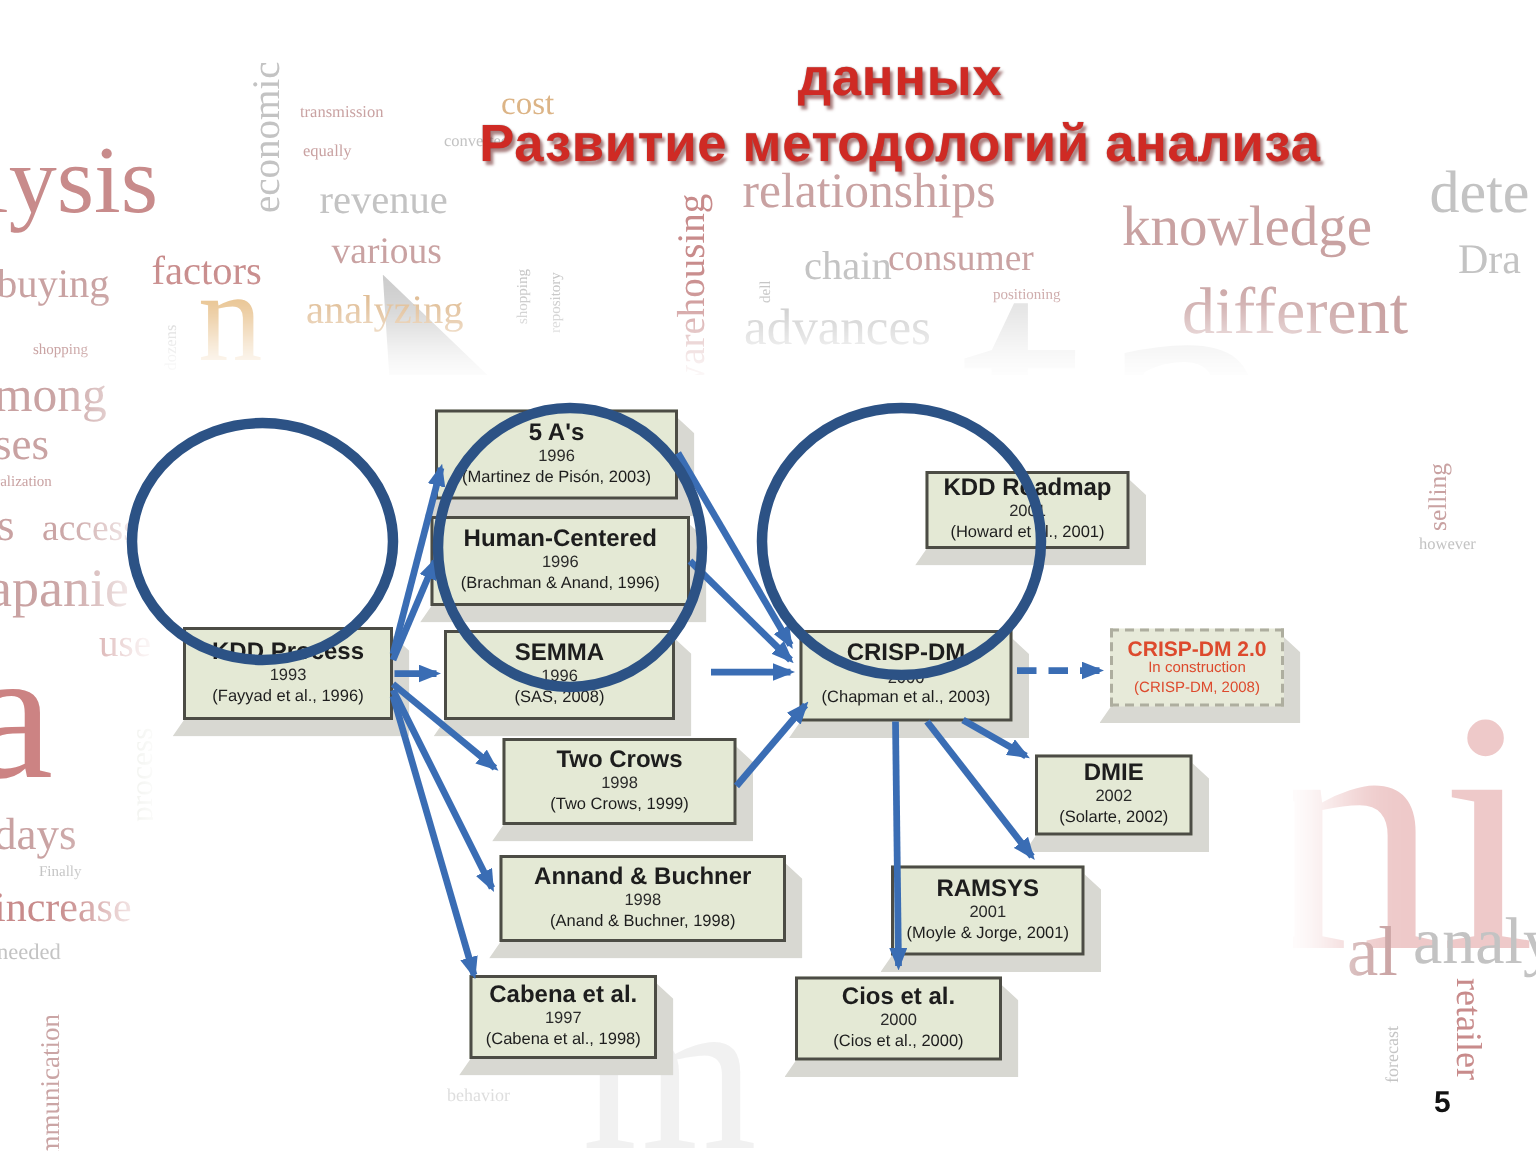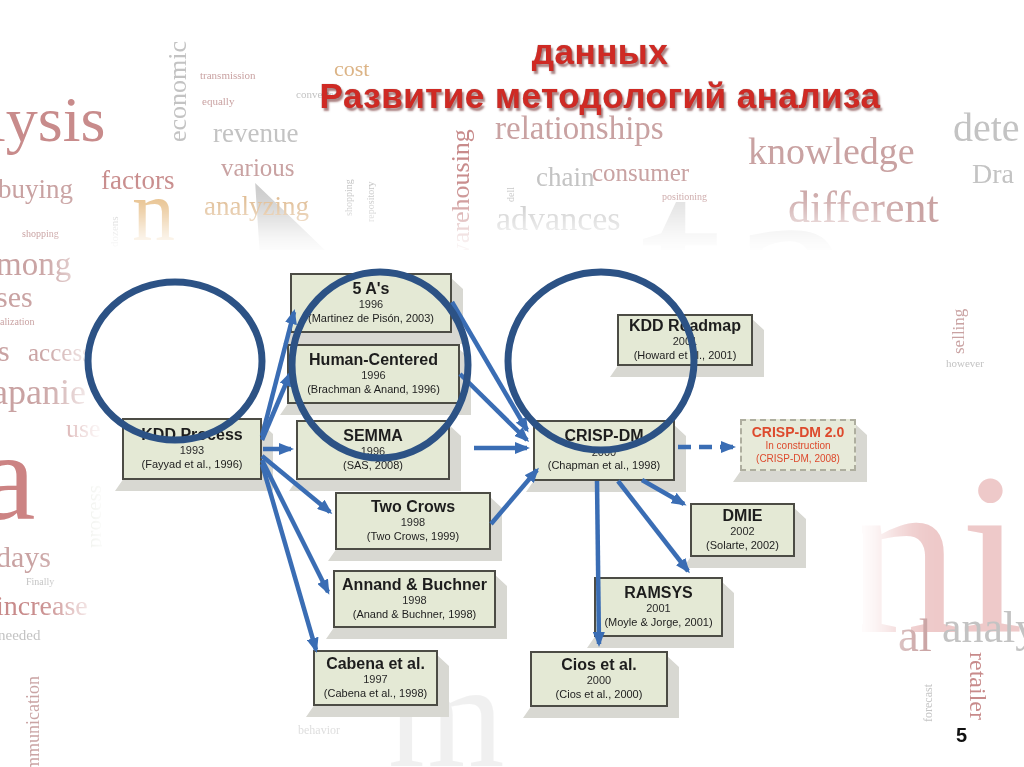--- a/index.html
+++ b/index.html
@@ -134,39 +134,39 @@
   <div class="node" style="left:296px;top:420px;width:154px;height:60px;">
     <div class="node-title">SEMMA</div>
     <div class="node-year">1996</div>
     <div class="node-cite">(SAS, 2008)</div>
   </div>
   <div class="node" style="left:335px;top:492px;width:156px;height:58px;">
     <div class="node-title">Two Crows</div>
     <div class="node-year">1998</div>
     <div class="node-cite">(Two Crows, 1999)</div>
   </div>
-  <div class="node" style="left:333px;top:570px;width:163px;height:58px;">
+  <div class="node" style="left:333px;top:570px;width:191px;height:58px;">
     <div class="node-title">Annand &amp; Buchner</div>
     <div class="node-year">1998</div>
     <div class="node-cite">(Anand &amp; Buchner, 1998)</div>
   </div>
   <div class="node" style="left:313px;top:650px;width:125px;height:56px;">
     <div class="node-title">Cabena et al.</div>
     <div class="node-year">1997</div>
     <div class="node-cite">(Cabena et al., 1998)</div>
   </div>
   <div class="node" style="left:617px;top:314px;width:136px;height:52px;">
     <div class="node-title">KDD Roadmap</div>
     <div class="node-year">2001</div>
     <div class="node-cite">(Howard et al., 2001)</div>
   </div>
   <div class="node" style="left:533px;top:420px;width:142px;height:61px;">
     <div class="node-title">CRISP-DM</div>
     <div class="node-year">2000</div>
-    <div class="node-cite">(Chapman et al., 1998)</div>
+    <div class="node-cite">(Chapman et al., 2003)</div>
   </div>
   <div class="node future" style="left:740px;top:419px;width:116px;height:52px;">
     <div class="node-title">CRISP-DM 2.0</div>
     <div class="node-year">In construction</div>
     <div class="node-cite">(CRISP-DM, 2008)</div>
   </div>
   <div class="node" style="left:690px;top:503px;width:105px;height:54px;">
     <div class="node-title">DMIE</div>
     <div class="node-year">2002</div>
     <div class="node-cite">(Solarte, 2002)</div>

